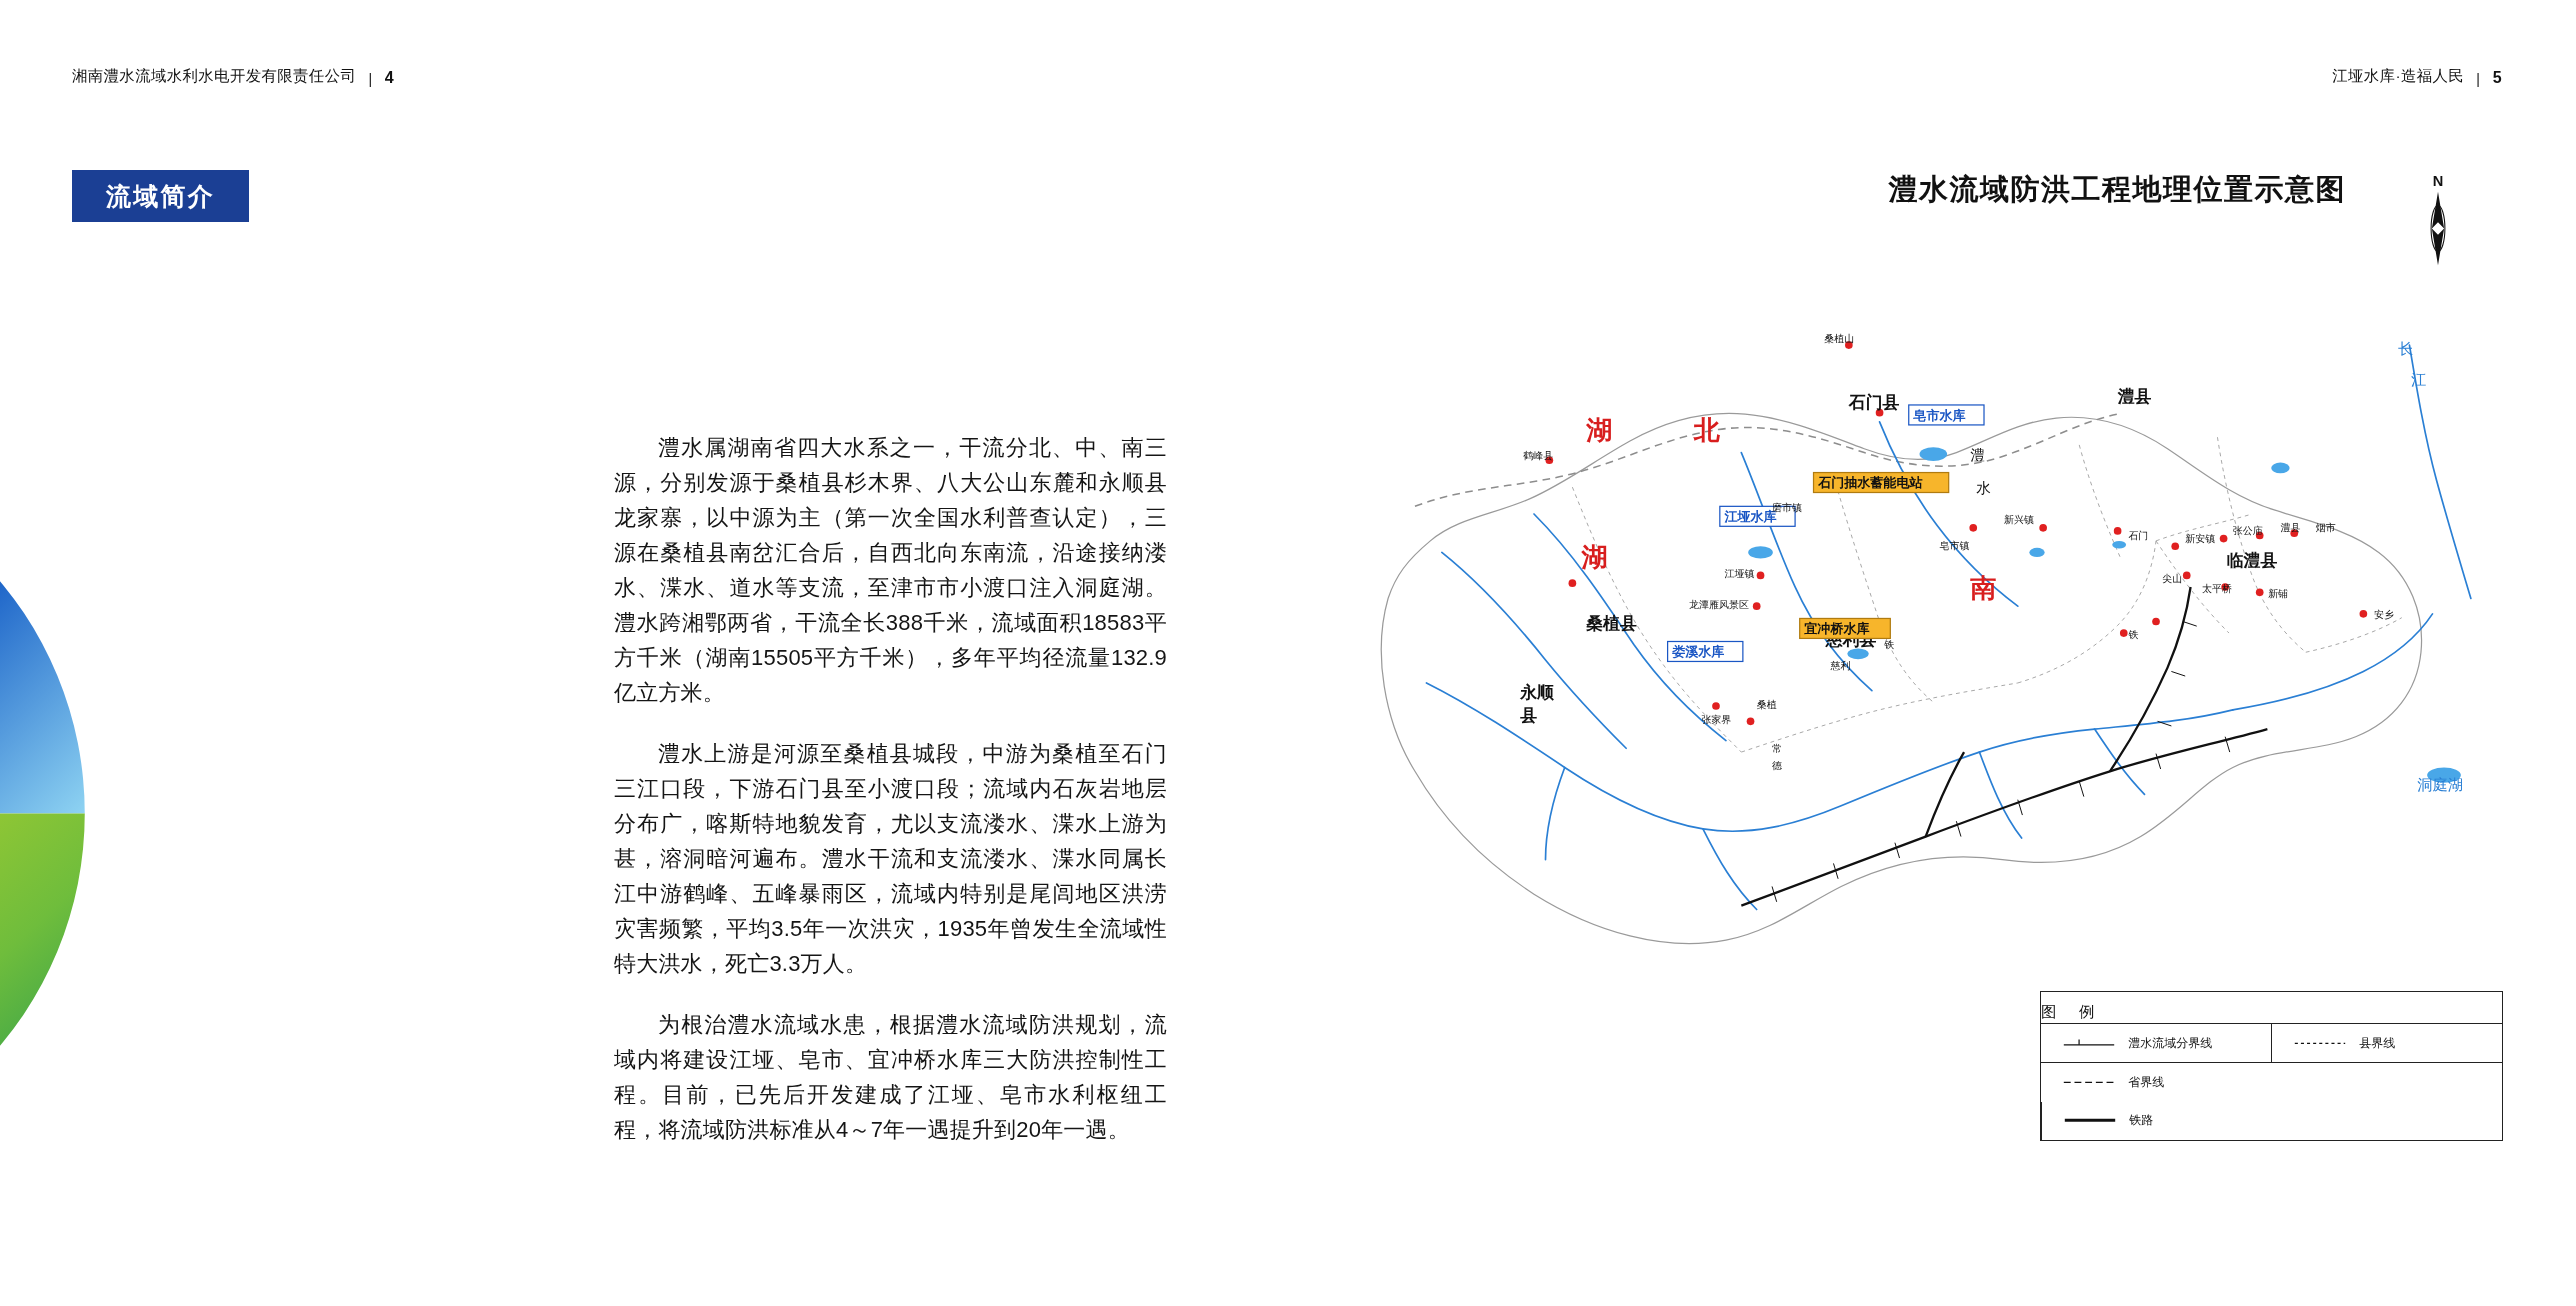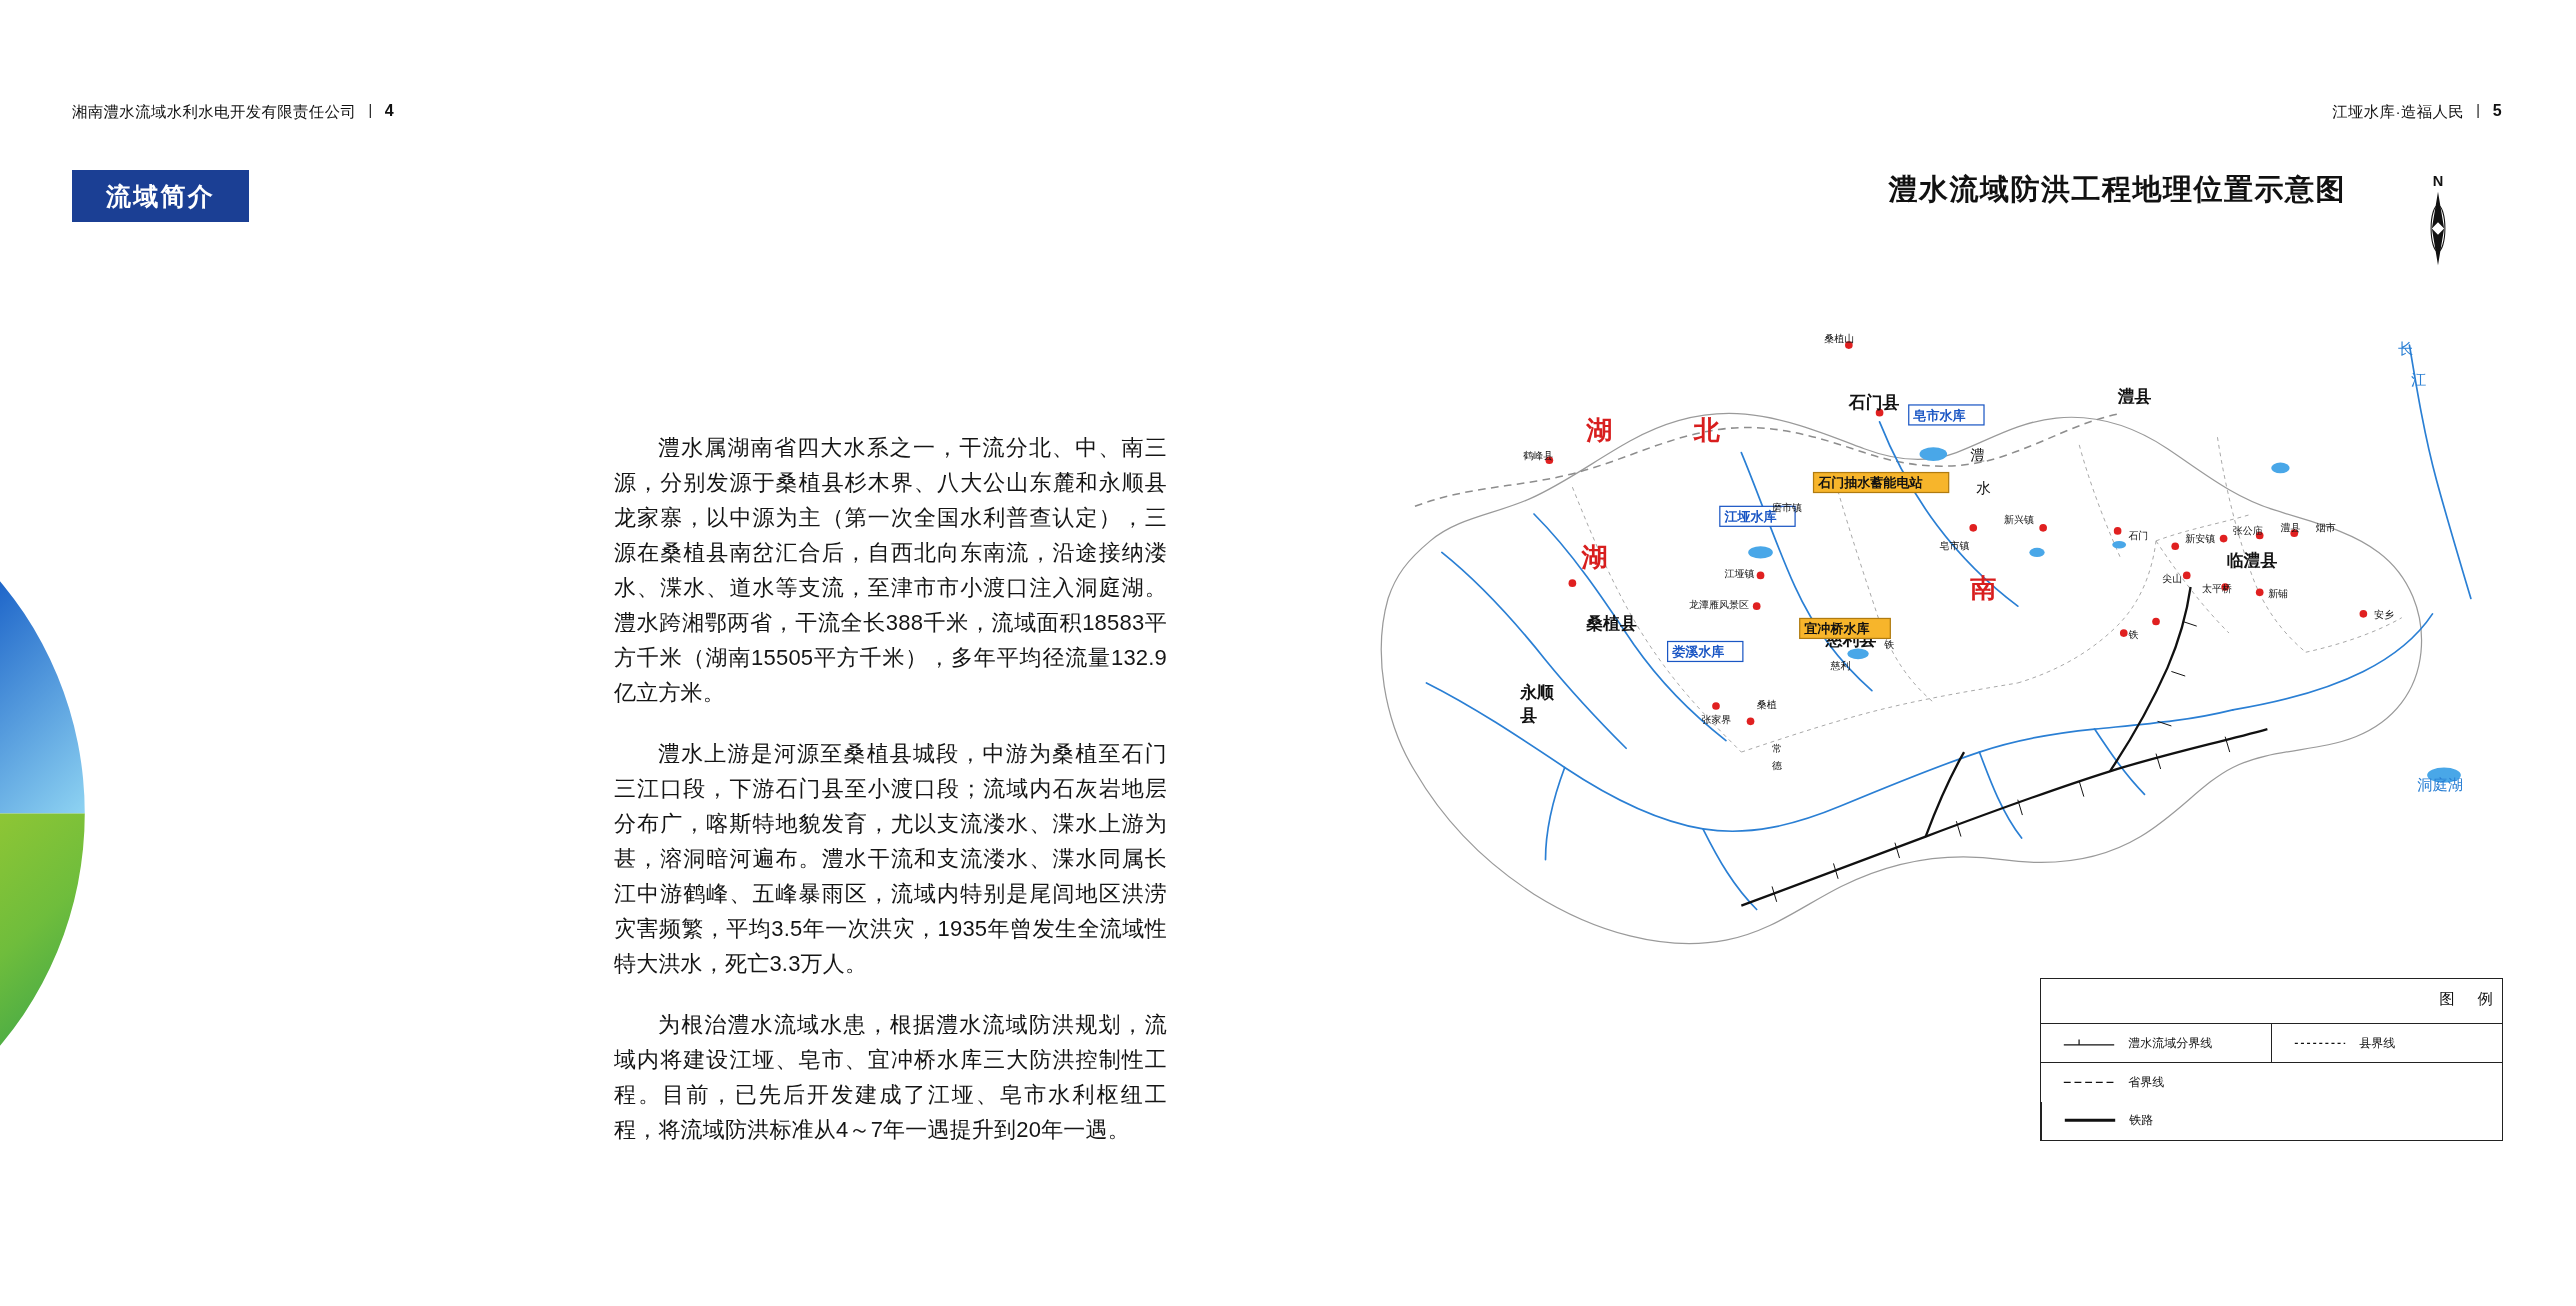--- a/index.html
+++ b/index.html
@@ -29,23 +29,22 @@
 
   
   .runhead {
     position: absolute;
     top: 66px;
     font-size: 15.4px;
     color: #111111;
     letter-spacing: 0.4px;
     white-space: nowrap;
     display: flex;
-    align-items: flex-start;
+    align-items: flex-end;
     gap: 9.2px;
-    margin-top: 36px;
   }
   .runhead-left { left: 72px; }
   .runhead-right { right: 74px; }
   .runhead .sep {
     color: #111111;
     font-size: 14px;
     padding: 0 3.1px;
   }
   .runhead .pg {
     font-weight: bold;
@@ -137,22 +136,22 @@
     position: absolute;
     right: 73px;
     bottom: 165px;
     width: 461px;
     border: 0.8px solid #222;
     background: #fff;
     font-size: 14.6px;
     color: #111;
   }
   .legend-head {
-    text-align: right;
-    padding: 10px 0 13px;
+    text-align: left;
+    padding: 10px 0 0;
     border-bottom: 0.8px solid #222;
     letter-spacing: 9.2px;
     font-size: 15.4px;
   }
   .legend-row {
     display: flex;
     border-bottom: 0.8px solid #222;
   }
   .legend-row:last-child { border-bottom: none; flex-direction: column; }
   .legend-cell {

